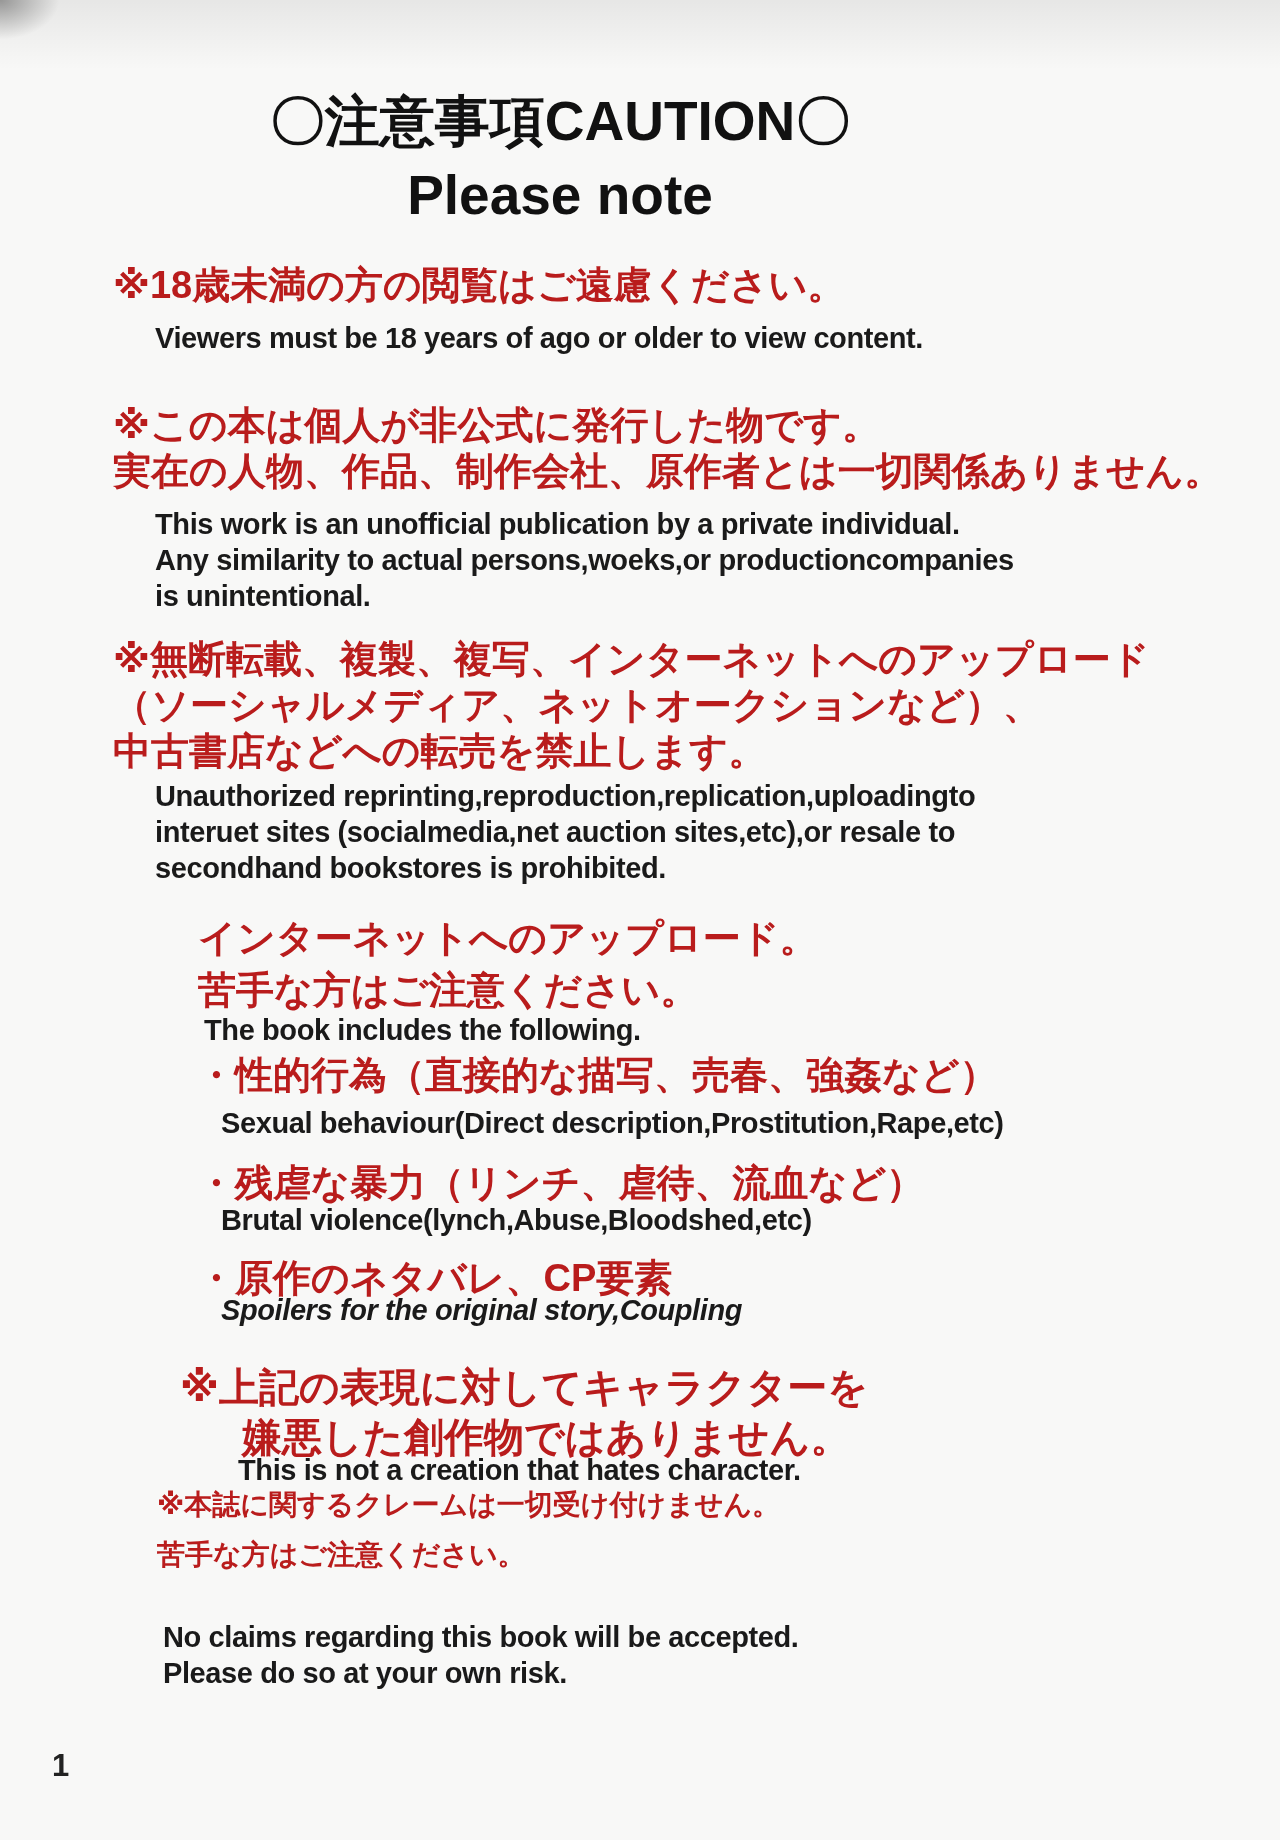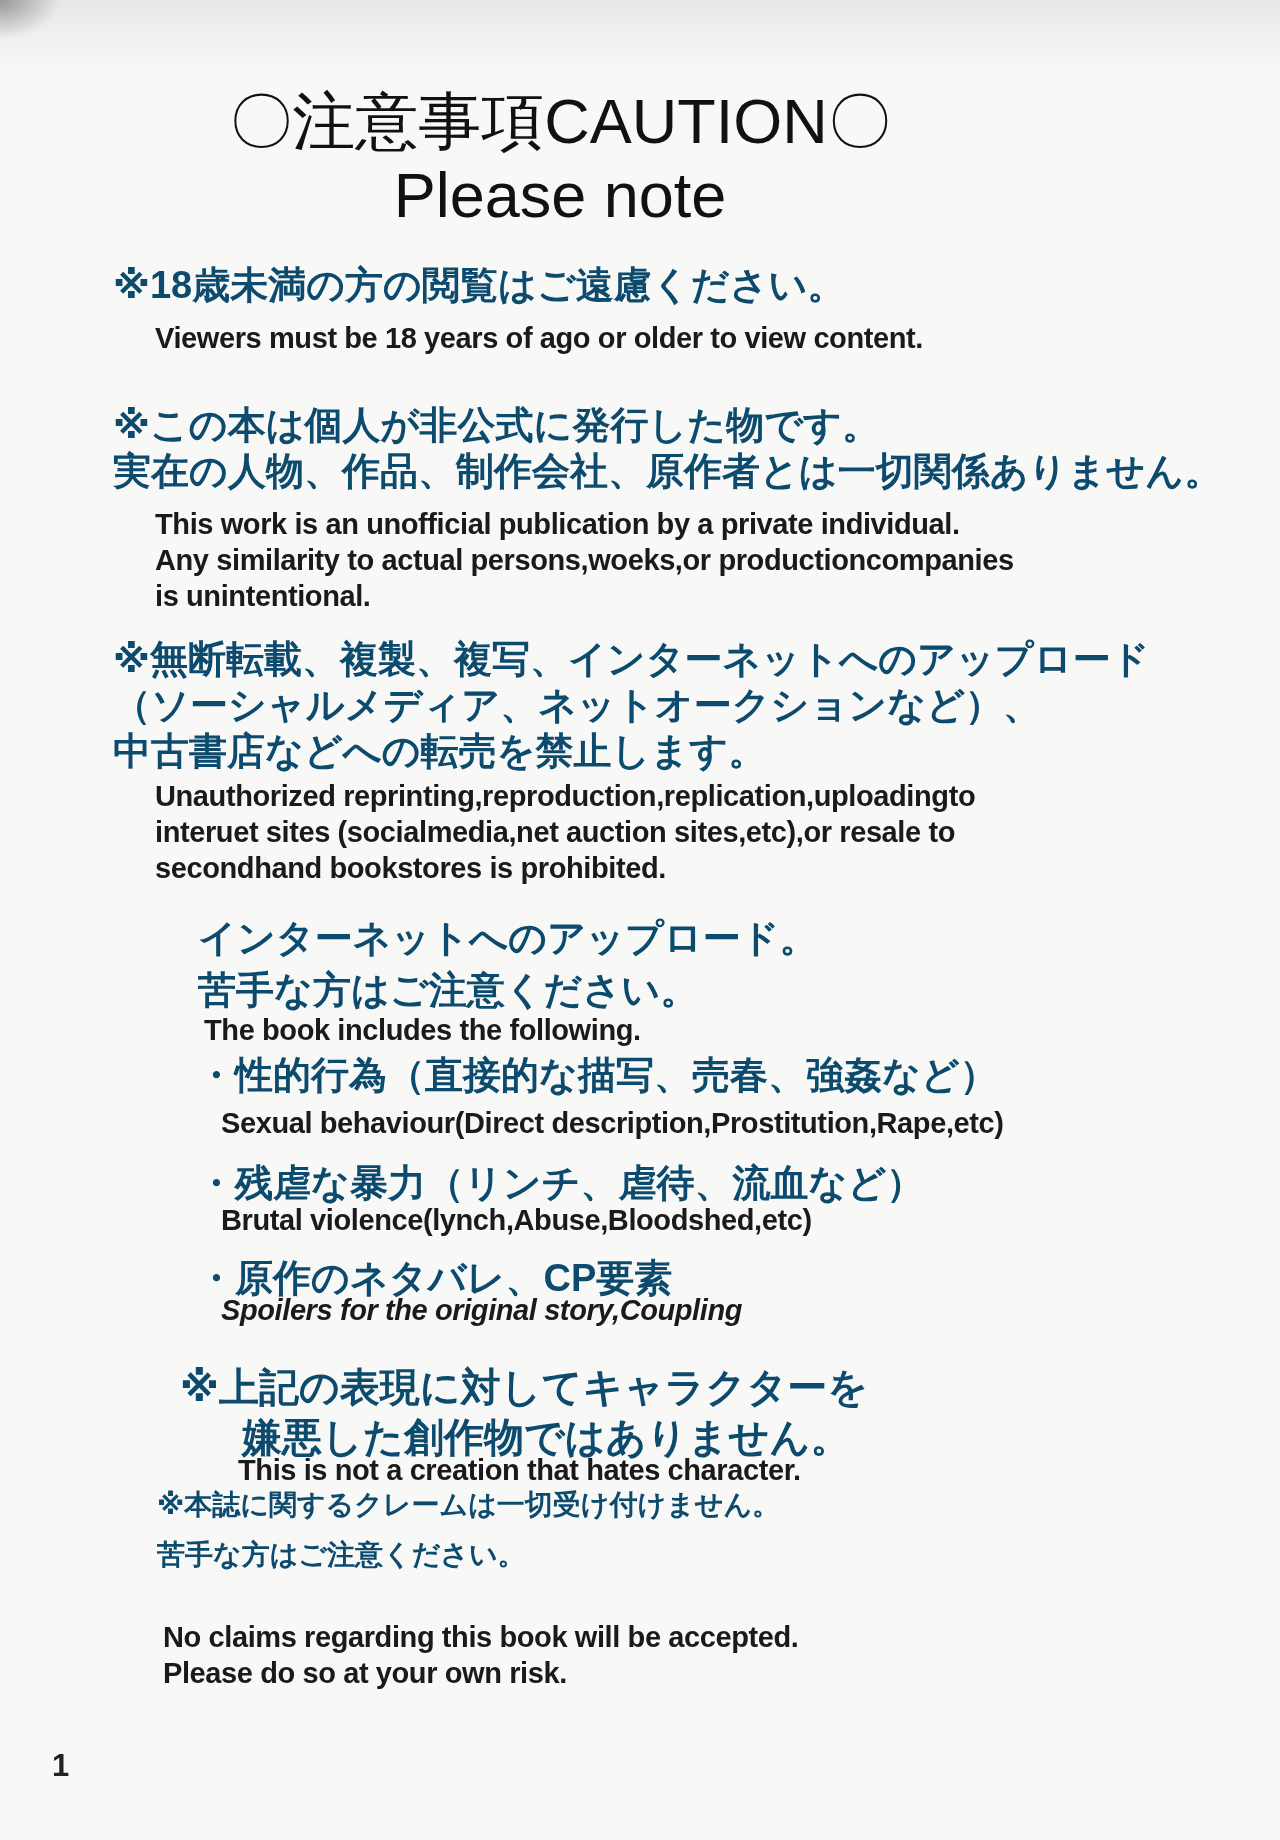--- a/index.html
+++ b/index.html
@@ -30,32 +30,32 @@
     background: radial-gradient(ellipse at top left, rgba(0,0,0,0.35), rgba(0,0,0,0.0) 70%);
     pointer-events: none;
   }
   .abs { position: absolute; }
 
   .title-block {
     left: 0;
     top: 84px;
     width: 1120px;
     text-align: center;
-    font-weight: 400;
-    font-size: 63px;
+    font-weight: 700;
+    font-size: 55px;
     line-height: 74px;
     letter-spacing: 0px;
     color: #111;
   }
 
   .jp {
     font-weight: 700;
     font-size: 38px;
     line-height: 46px;
-    color: #0c4a6e;
+    color: #b91c1c;
     white-space: nowrap;
   }
   .en {
     font-weight: 700;
     font-size: 29px;
     line-height: 36px;
     letter-spacing: -0.4px;
     color: #1a1a1a;
     white-space: nowrap;
   }

